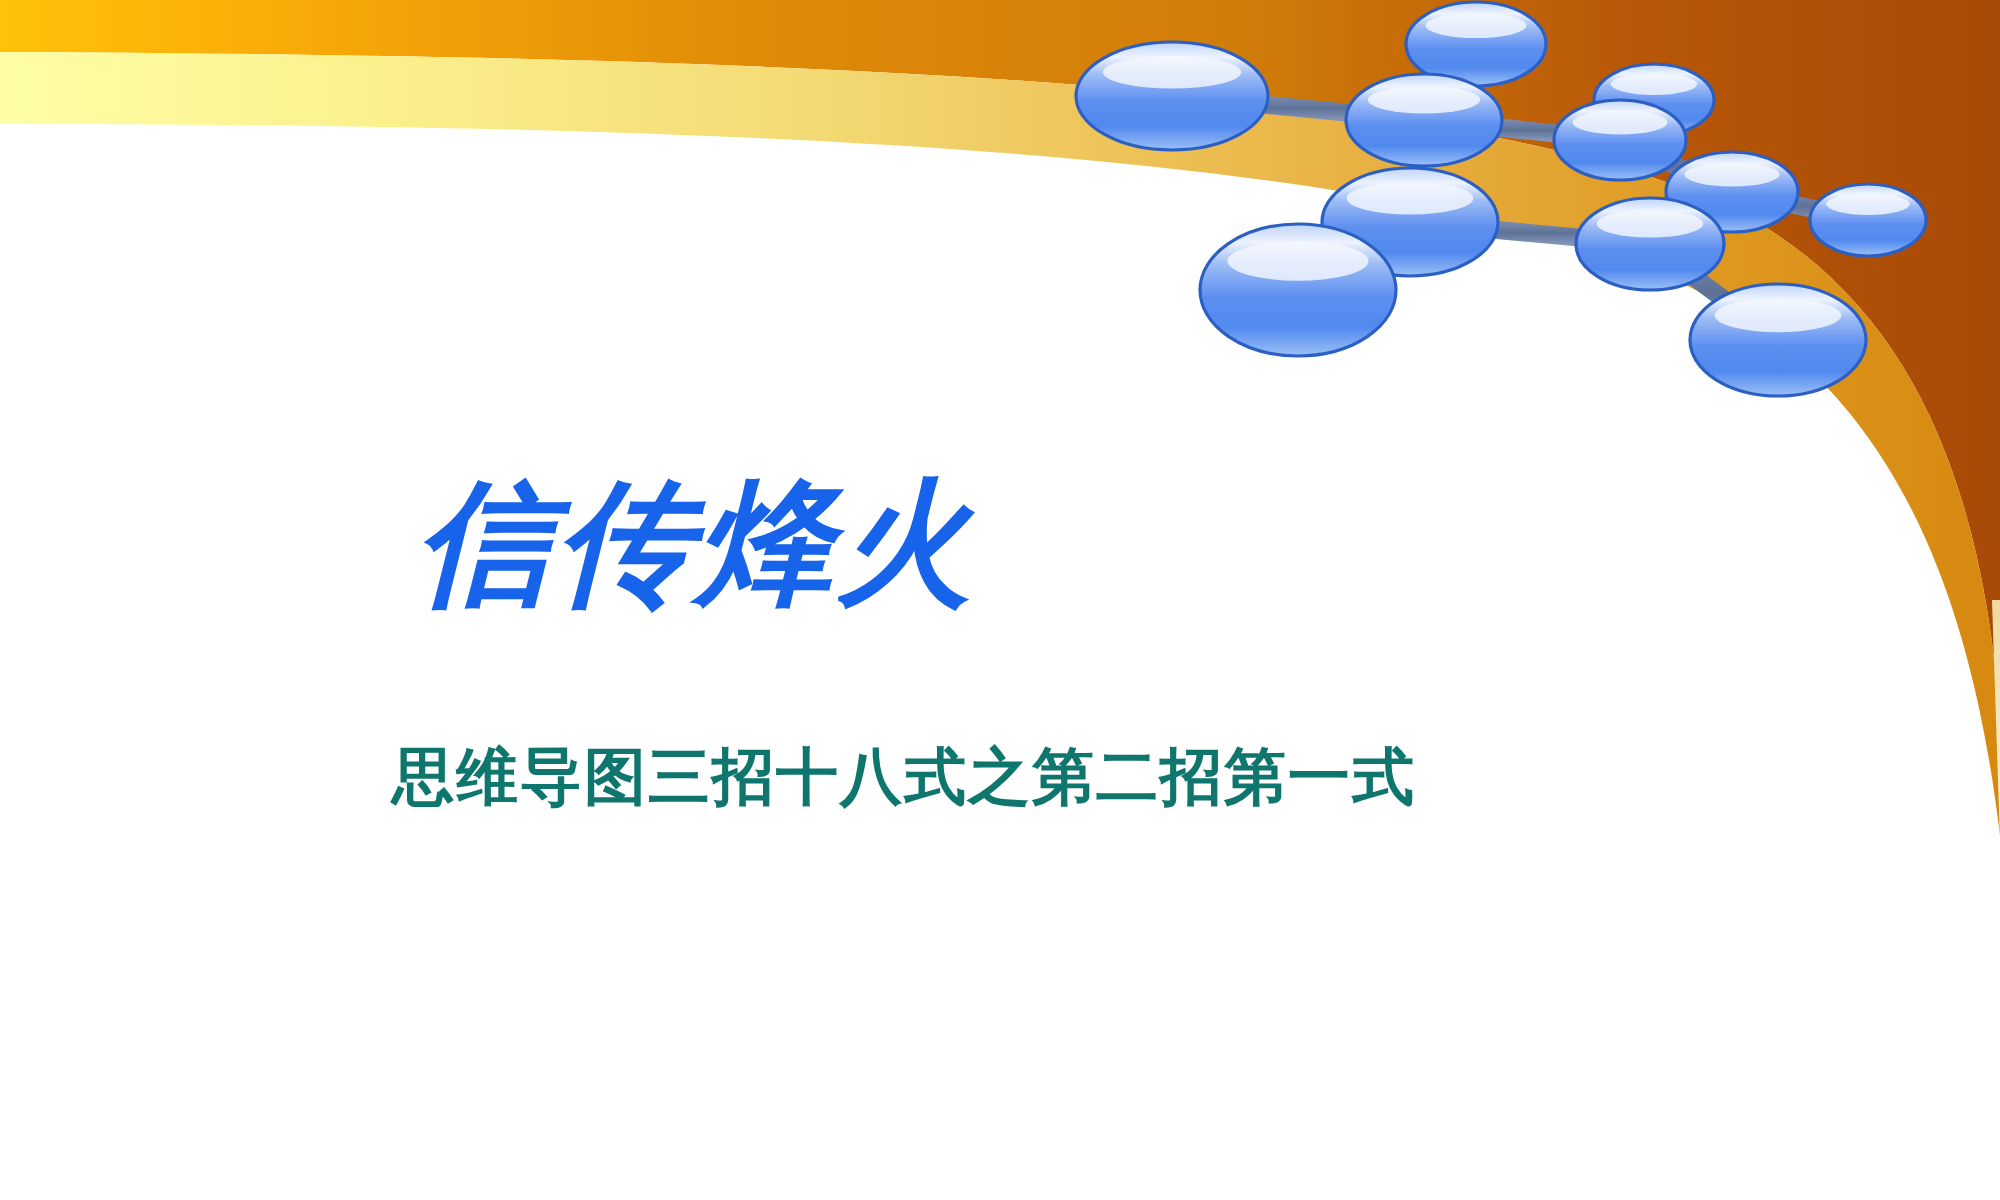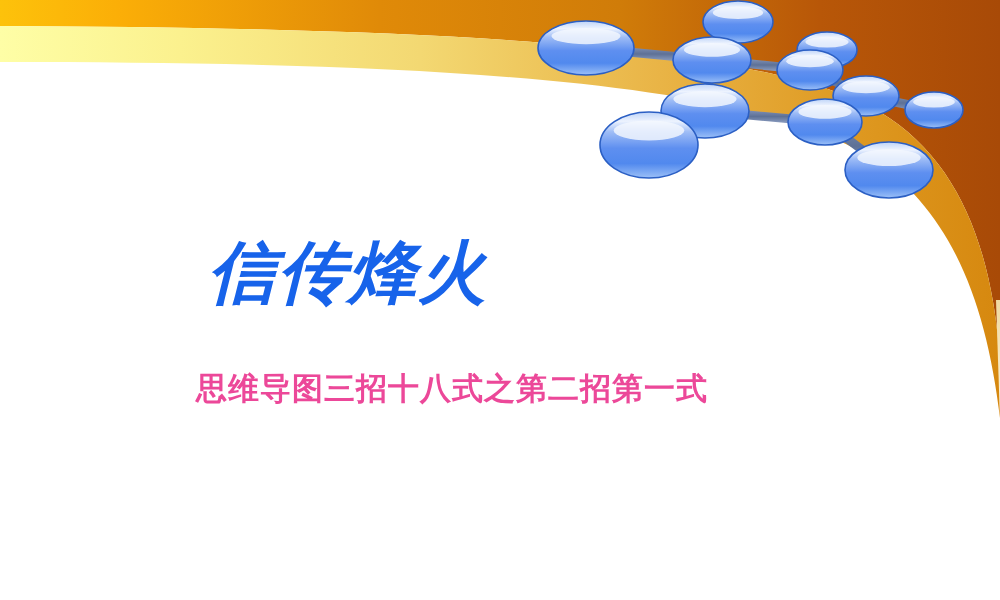--- a/index.html
+++ b/index.html
@@ -61,21 +61,21 @@
   }
   #slide-subtitle {
     display: block;
     margin: 0;
     padding: 0 0 0 196px;
     font-family: Liberation Sans, sans-serif;
     font-size: 31px;
     font-weight: bold;
     letter-spacing: 1px;
     line-height: 1.1;
-    color: #ec4899;
+    color: #0f766e;
     white-space: nowrap;
   }
 </style>
 </head>
 <body>
 
 <div id="slide">
 
   <svg id="bg-decor" viewBox="0 0 1000 600" preserveAspectRatio="none">
     <defs>

